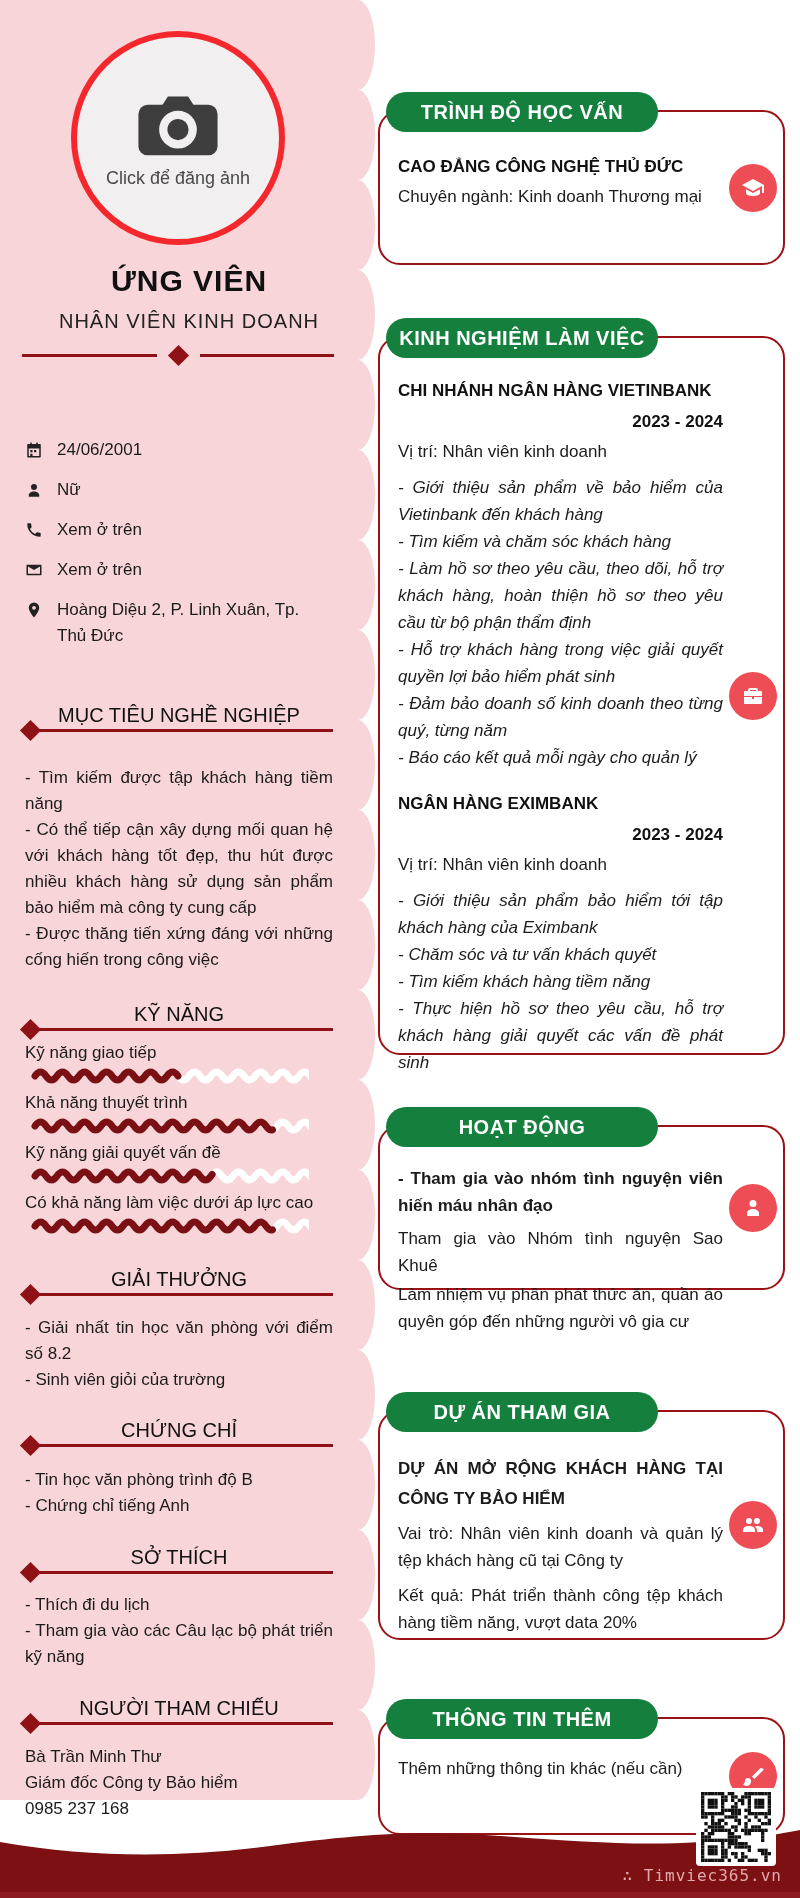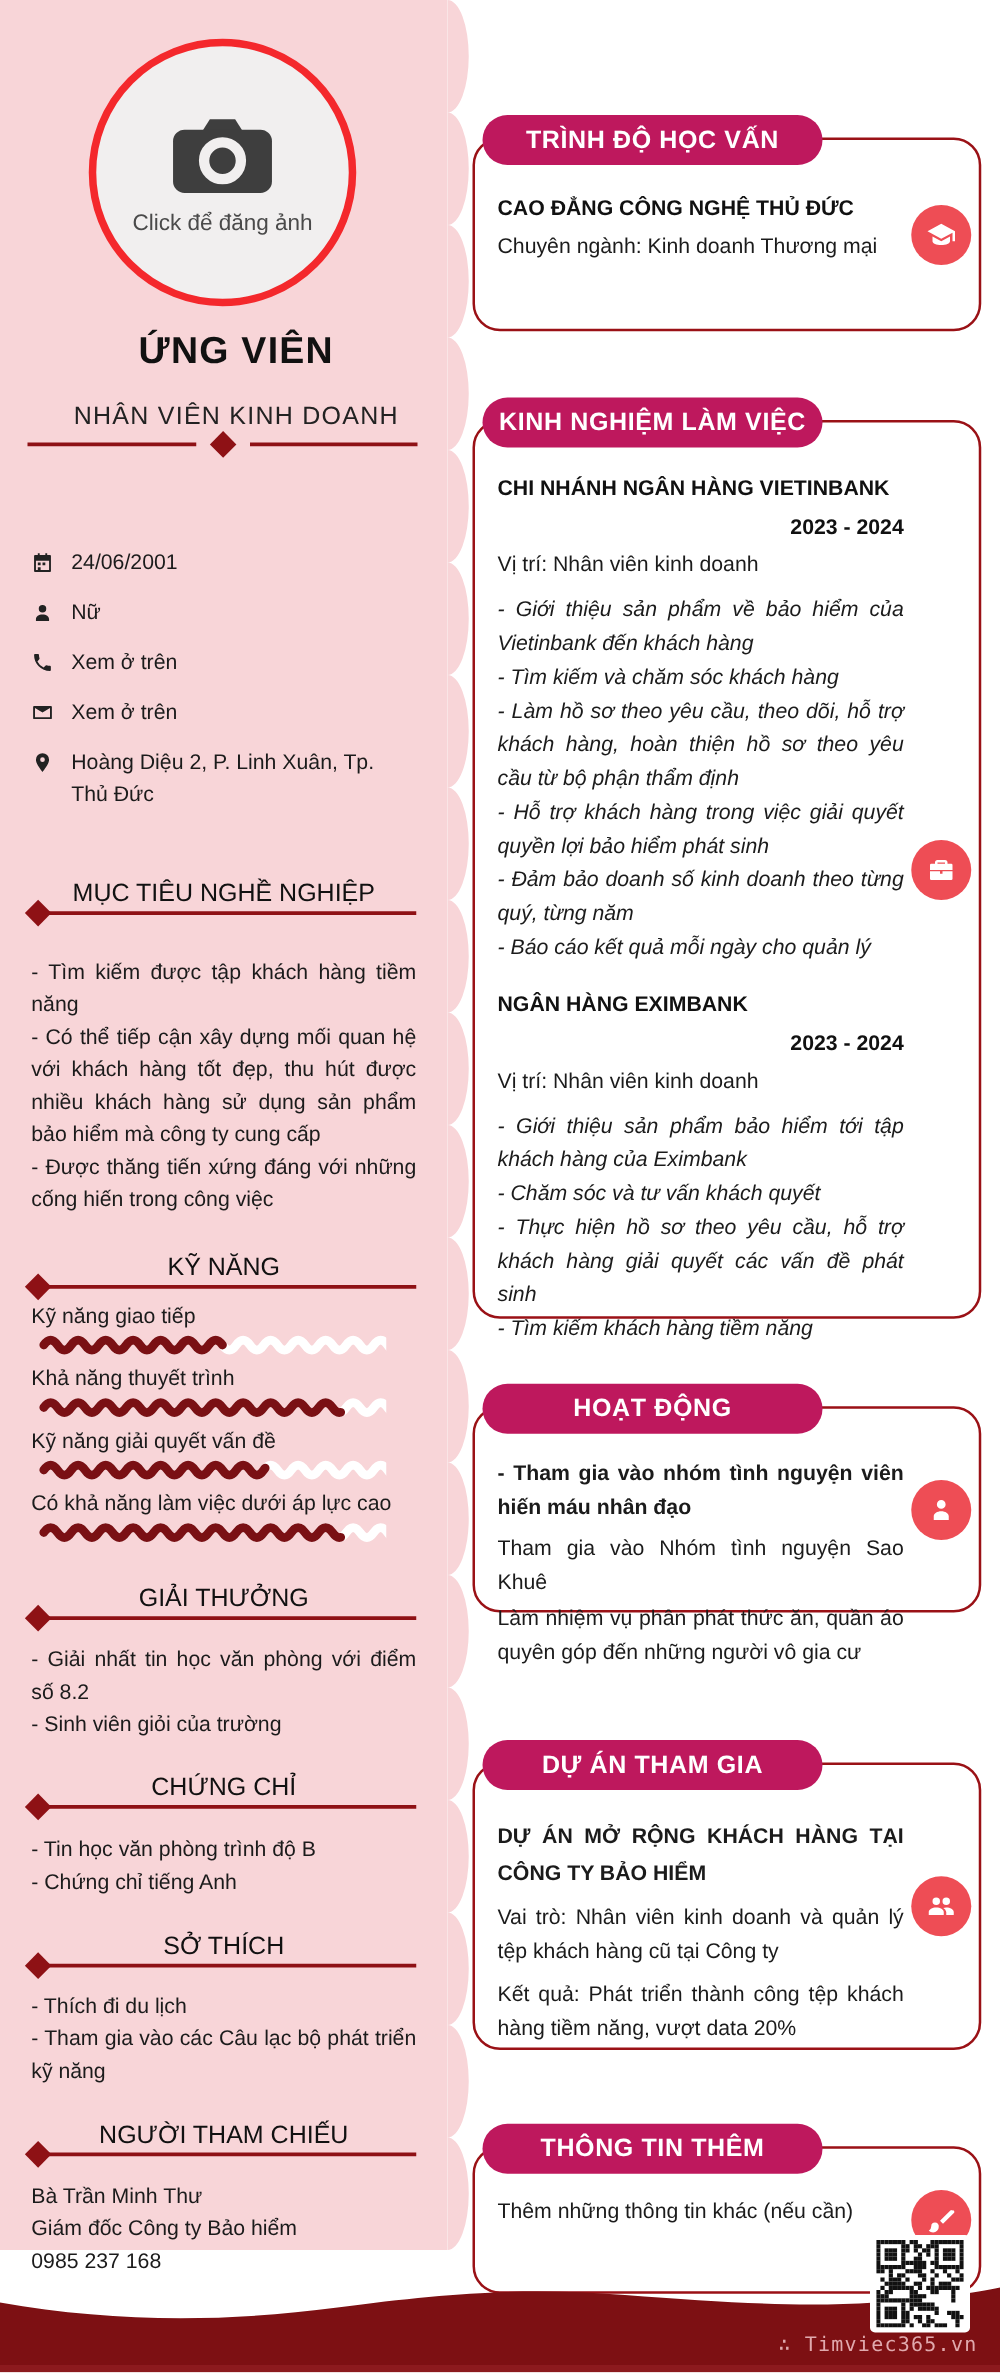--- a/index.html
+++ b/index.html
@@ -11,21 +11,21 @@
   .scallops{position:absolute;left:358px;top:0;width:20px;height:1800px;}
 
   .photo{position:absolute;left:71px;top:31px;width:202px;height:202px;border-radius:50%;
          background:#f1efef;border:6px solid #f4282c;display:flex;flex-direction:column;
          align-items:center;justify-content:center;cursor:pointer;}
   .photo-label{font-size:18px;color:#4a4a4a;margin-top:2px;}
 
   .cand-name{position:absolute;left:0;top:264px;width:378px;text-align:center;
              font-size:30px;font-weight:700;letter-spacing:1px;color:#111;}
   .cand-role{position:absolute;left:0;top:310px;width:378px;text-align:center;
-             font-size:20px;letter-spacing:1px;color:#222;margin-top:12px;}
+             font-size:20px;letter-spacing:1px;color:#222;}
   .divider{position:absolute;left:22px;top:346px;width:312px;height:18px;display:flex;align-items:center;}
   .divider .seg{flex:1;height:3px;background:#8e1115;}
   .divider .dia{width:15px;height:15px;background:#8e1115;transform:rotate(45deg);margin:0 14px;}
 
   .contact{position:absolute;left:25px;top:437px;width:300px;}
   .contact-row{display:flex;align-items:flex-start;margin-bottom:14px;min-height:26px;}
   .contact-row svg{flex:0 0 18px;margin:4px 14px 0 0;color:#222;}
   .contact-row .ctext{font-size:17px;line-height:26px;}
 
   .side-head{position:absolute;left:25px;width:308px;height:28px;line-height:28px;
@@ -41,21 +41,21 @@
   .skill-wave{display:block;width:280px;height:20px;margin-left:4px;}
   .skill-wave path{fill:none;stroke-width:7;stroke-linecap:round;}
   .skill-wave .wave-bg{stroke:#ffffff;}
   .skill-wave .wave-fill{stroke:#7a1014;}
 
   
   .sec{position:absolute;left:378px;width:407px;background:#ffffff;
        border:2px solid #9a1116;border-radius:22px;box-sizing:border-box;
        padding:0 60px 0 18px;}
   .sec-badge{position:absolute;left:6px;top:-20px;width:272px;height:40px;border-radius:20px;
-             background:#be185d;color:#ffffff;font-size:20px;font-weight:700;letter-spacing:.5px;
+             background:#15803d;color:#ffffff;font-size:20px;font-weight:700;letter-spacing:.5px;
              display:flex;align-items:center;justify-content:center;z-index:2;}
   .sec-icon{position:absolute;right:6px;top:50%;transform:translateY(-50%);
             width:48px;height:48px;border-radius:50%;background:#ee4d55;
             display:flex;align-items:center;justify-content:center;z-index:2;}
   .sec-icon svg{width:24px;height:24px;fill:#ffffff;}
 
   .sec .h{font-size:17px;font-weight:700;line-height:30px;color:#111;}
   .sec .period{font-size:17px;font-weight:700;line-height:31px;text-align:right;color:#111;}
   .sec .pos{font-size:17px;line-height:30px;}
   .sec .li{font-size:17px;line-height:27px;margin:0;font-style:italic;}
@@ -261,22 +261,22 @@
           <div class="li">- Báo cáo kết quả mỗi ngày cho quản lý</div>
         </div>
       </div>
       <div style="margin-top:18px;">
         <div class="h">NGÂN HÀNG EXIMBANK</div>
         <div class="period">2023 - 2024</div>
         <div class="pos">Vị trí: Nhân viên kinh doanh</div>
         <div class="just" style="margin-top:7px;">
           <div class="li">- Giới thiệu sản phẩm bảo hiểm tới tập khách hàng của Eximbank</div>
           <div class="li">- Chăm sóc và tư vấn khách quyết</div>
+          <div class="li">- Tìm kiếm khách hàng tiềm năng</div>
           <div class="li">- Thực hiện hồ sơ theo yêu cầu, hỗ trợ khách hàng giải quyết các vấn đề phát sinh</div>
-          <div class="li">- Tìm kiếm khách hàng tiềm năng</div>
         </div>
       </div>
     </div>
   </div>
 
   <div class="sec" id="sec-act">
     <div class="sec-badge">HOẠT ĐỘNG</div>
     <div class="sec-icon">
       <svg viewBox="0 0 24 24">
           <path d="M12,11a3.5,3.5 0 1 0-3.5-3.5A3.5,3.5 0 0 0 12,11Zm0,2c-3.3,0-6,1.8-6,4v3H18V17C18,14.8,15.3,13,12,13Z"></path>

